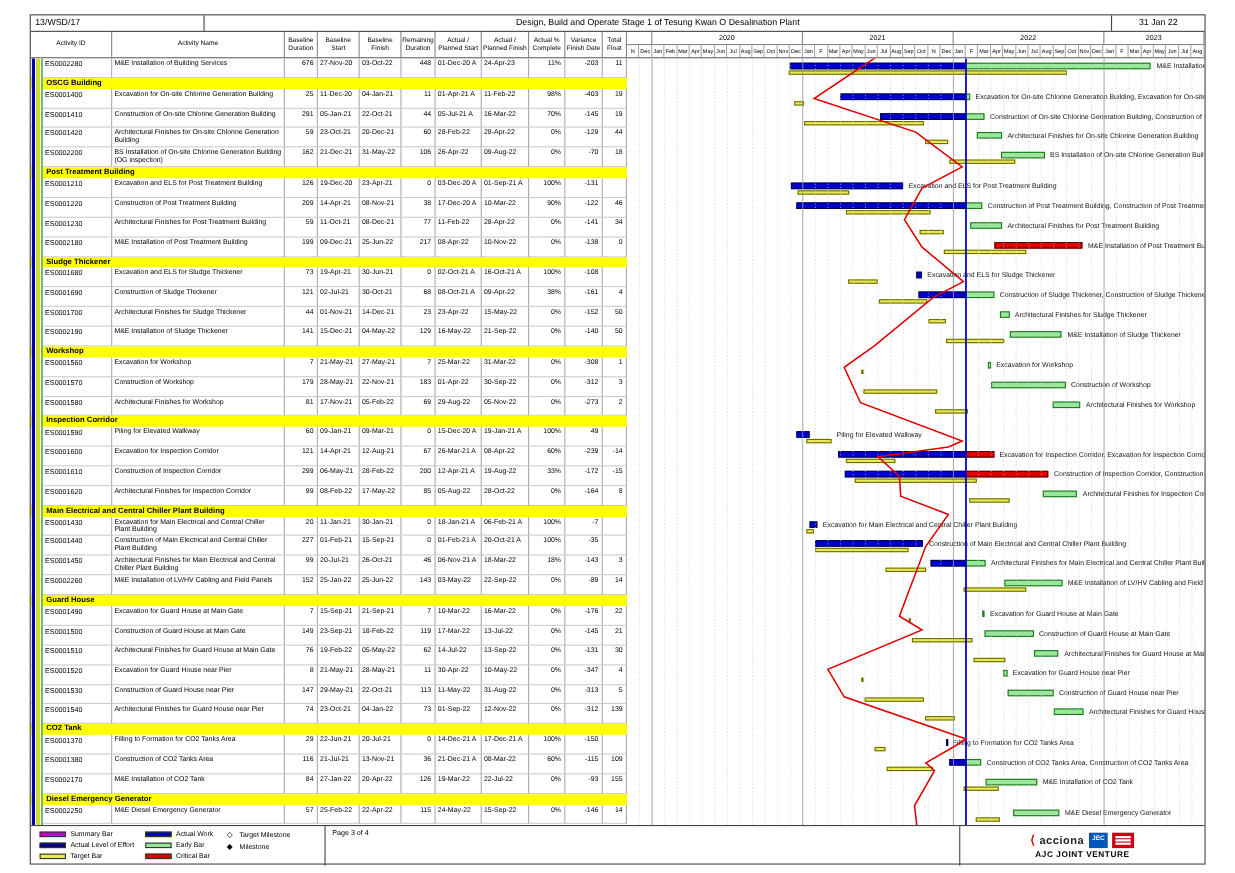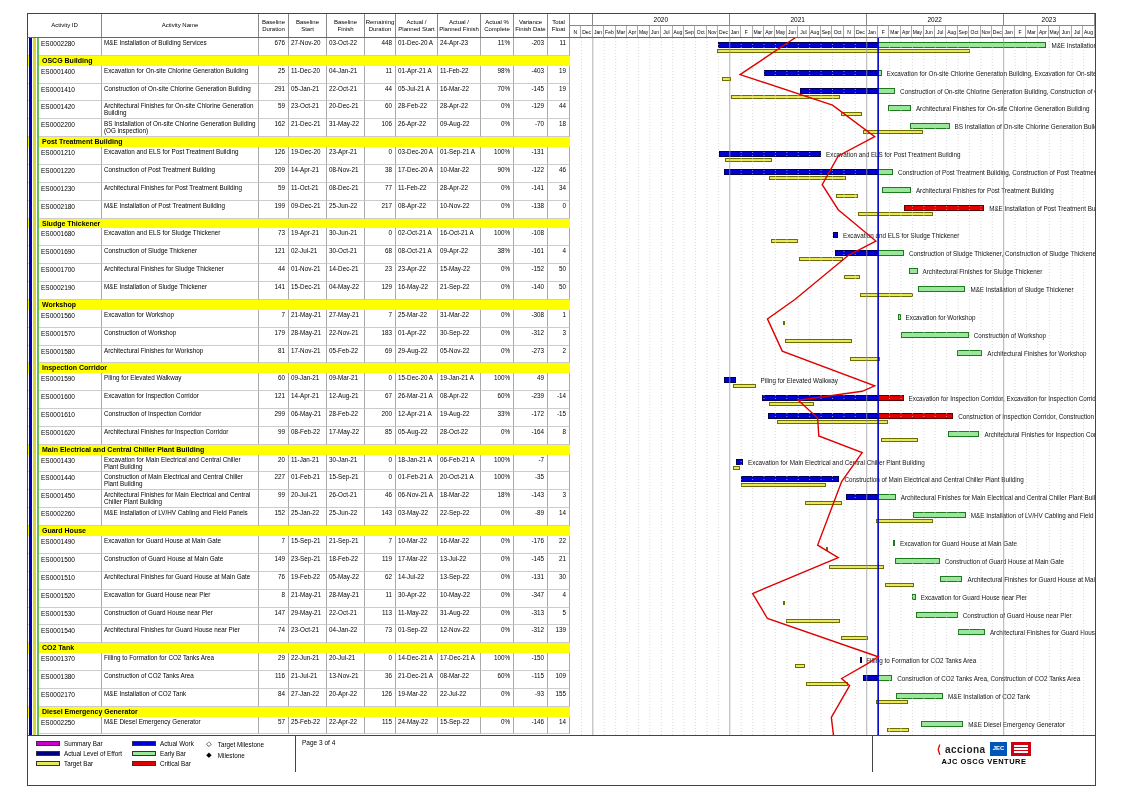--- a/index.html
+++ b/index.html
@@ -55,20 +55,25 @@
   .red-chip { background:#cc0011; width:20px; height:14px; position:relative; }
   .red-chip:before { content:""; position:absolute; left:3px; top:3px; right:3px; height:2px; background:#fff; }
   .red-chip:after { content:""; position:absolute; left:3px; bottom:3px; right:3px; height:2px; background:#fff; box-shadow:0 -3px 0 #fff; }
   .jvtext { font-size:7.5px; font-weight:bold; letter-spacing:0.5px; margin-top:1px; }
 </style>
 </head>
 <body>
 
 <div class="page">
 
+  <div class="titlebar">
+    <div class="tb-contract">13/WSD/17</div>
+    <div class="tb-title">Design, Build and Operate Stage 1 of Tesung Kwan O Desalination Plant</div>
+    <div class="tb-date">31 Jan 22</div>
+  </div>
 
   <div class="colhead" id="colhead">
       <div class="hc" style="width: 74px;">Activity ID</div>
       <div class="hc" style="width: 157px;">Activity Name</div>
       <div class="hc" style="width: 30px;">Baseline Duration</div>
       <div class="hc" style="width: 38px;">Baseline Start</div>
       <div class="hc" style="width: 38px;">Baseline Finish</div>
       <div class="hc" style="width: 31px;">Remaining Duration</div>
       <div class="hc" style="width: 42px;">Actual / Planned Start</div>
       <div class="hc" style="width: 43px;">Actual / Planned Finish</div>
@@ -888,16 +893,16 @@
     <div class="midbox">
       <div class="pagelabel">Page 3 of 4</div>
     </div>
     <div class="logobox">
       <div class="logorow">
         <span class="acciona-mark">⟨</span>
         <span class="acciona-text">acciona</span>
         <span class="jec-chip">JEC</span>
         <span class="red-chip"></span>
       </div>
-      <div class="jvtext">AJC OSCG VENTURE</div>
+      <div class="jvtext">AJC JOINT VENTURE</div>
     </div>
   </div>
 </div>
 
 </body></html>

